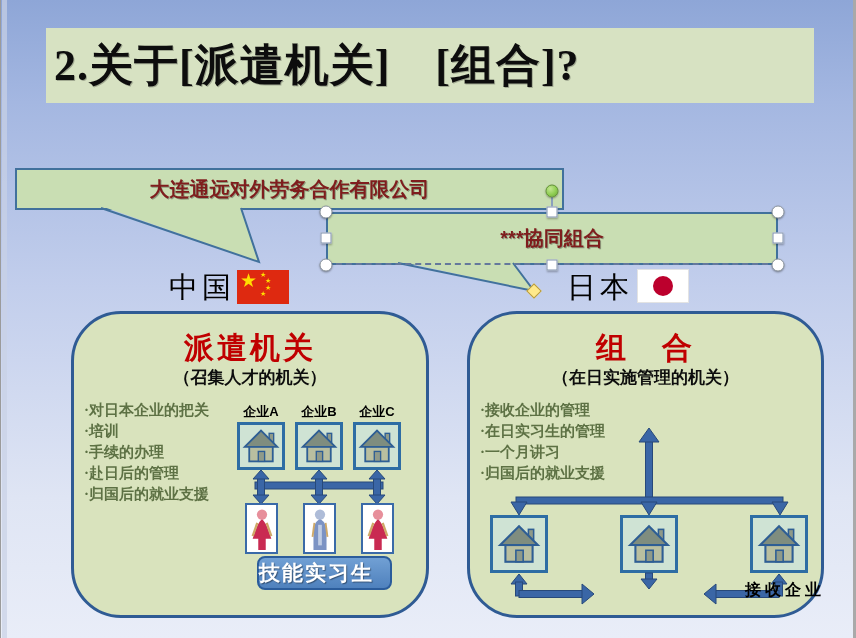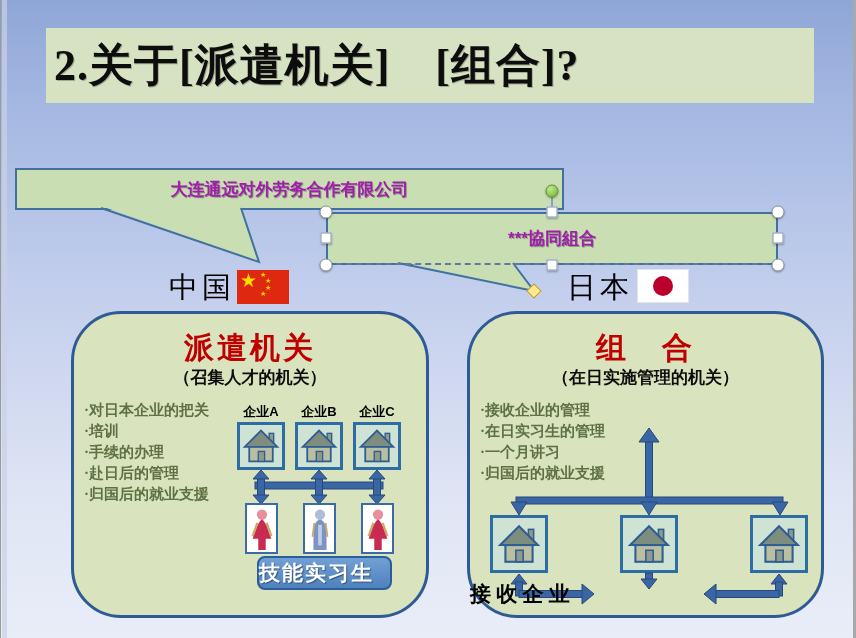--- a/index.html
+++ b/index.html
@@ -12,21 +12,21 @@
 
   
   .title-bar{position:absolute;left:45px;top:28px;width:768px;height:75px;background:#d7e2c2;
     display:flex;align-items:center;}
   .title-bar .t{font-family:"Liberation Serif",serif;font-weight:900;font-size:44px;color:#0d0d0d;
     padding-left:8px;letter-spacing:1px;text-shadow:1px 1px 0 rgba(0,0,0,.25);}
 
   
   .callout{position:absolute;background:#c9deb3;border:2px solid #41719c;box-sizing:border-box;
     display:flex;align-items:center;justify-content:center;}
-  .callout .c{font-weight:bold;font-size:17px;color:#a21caf;text-shadow:1px 1px 0 rgba(0,0,0,.3);}
+  .callout .c{font-weight:bold;font-size:20px;color:#7f1d1d;text-shadow:1px 1px 0 rgba(0,0,0,.3);}
   #callout-company{left:14px;top:168px;width:549px;height:42px;}
   #callout-union{left:325px;top:212px;width:452px;height:53px;}
   .tail{position:absolute;overflow:visible;}
   .dash-line{position:absolute;left:325px;top:263px;width:452px;height:0;
     border-top:2px dashed #64789c;}
 
   
   .h-circle{position:absolute;width:11px;height:11px;border-radius:50%;background:#fff;
     border:1.5px solid #8e979f;box-shadow:0 1px 2px rgba(0,0,0,.35);transform:translate(-50%,-50%);}
   .h-square{position:absolute;width:9px;height:9px;background:#fff;border:1.5px solid #7e90ad;
@@ -68,22 +68,22 @@
     display:flex;align-items:center;justify-content:center;}
   .hb-s{width:48px;height:48px;top:108px;}
   .hb-l{width:58px;height:58px;top:201px;}
   .person-box{position:absolute;top:189px;width:33px;height:51px;background:#fff;border:2px solid #3a6aa8;
     box-sizing:border-box;display:flex;align-items:flex-end;justify-content:center;}
   .badge{position:absolute;left:183px;top:242px;width:135px;height:34px;border-radius:8px;
     background:linear-gradient(#71a0d4,#4f81bd);border:2.5px solid #2b5c9b;box-sizing:border-box;
     display:flex;align-items:center;justify-content:flex-start;}
   .badge span{font-family:"Liberation Serif",serif;font-weight:bold;font-size:21px;color:#fff;
     text-shadow:1px 1px 1px rgba(0,0,0,.4);letter-spacing:2px;}
-  .recv-label{position:absolute;left:0;right:0;top:266px;text-align:left;
-    font-family:"Liberation Serif",serif;font-weight:bold;font-size:21px;color:#000;}
+  .recv-label{position:absolute;left:0;right:0;top:266px;text-align:right;
+    font-family:"Liberation Serif",serif;font-weight:bold;font-size:16px;color:#000;}
   svg.arrows{position:absolute;overflow:visible;}
   .arw{fill:#3a66a6;stroke:#27497a;stroke-width:1;}
 </style>
 </head>
 <body>
 
 <div class="slide">
   <div class="edge-strip"></div>
 
   <svg width="0" height="0" style="position:absolute">

